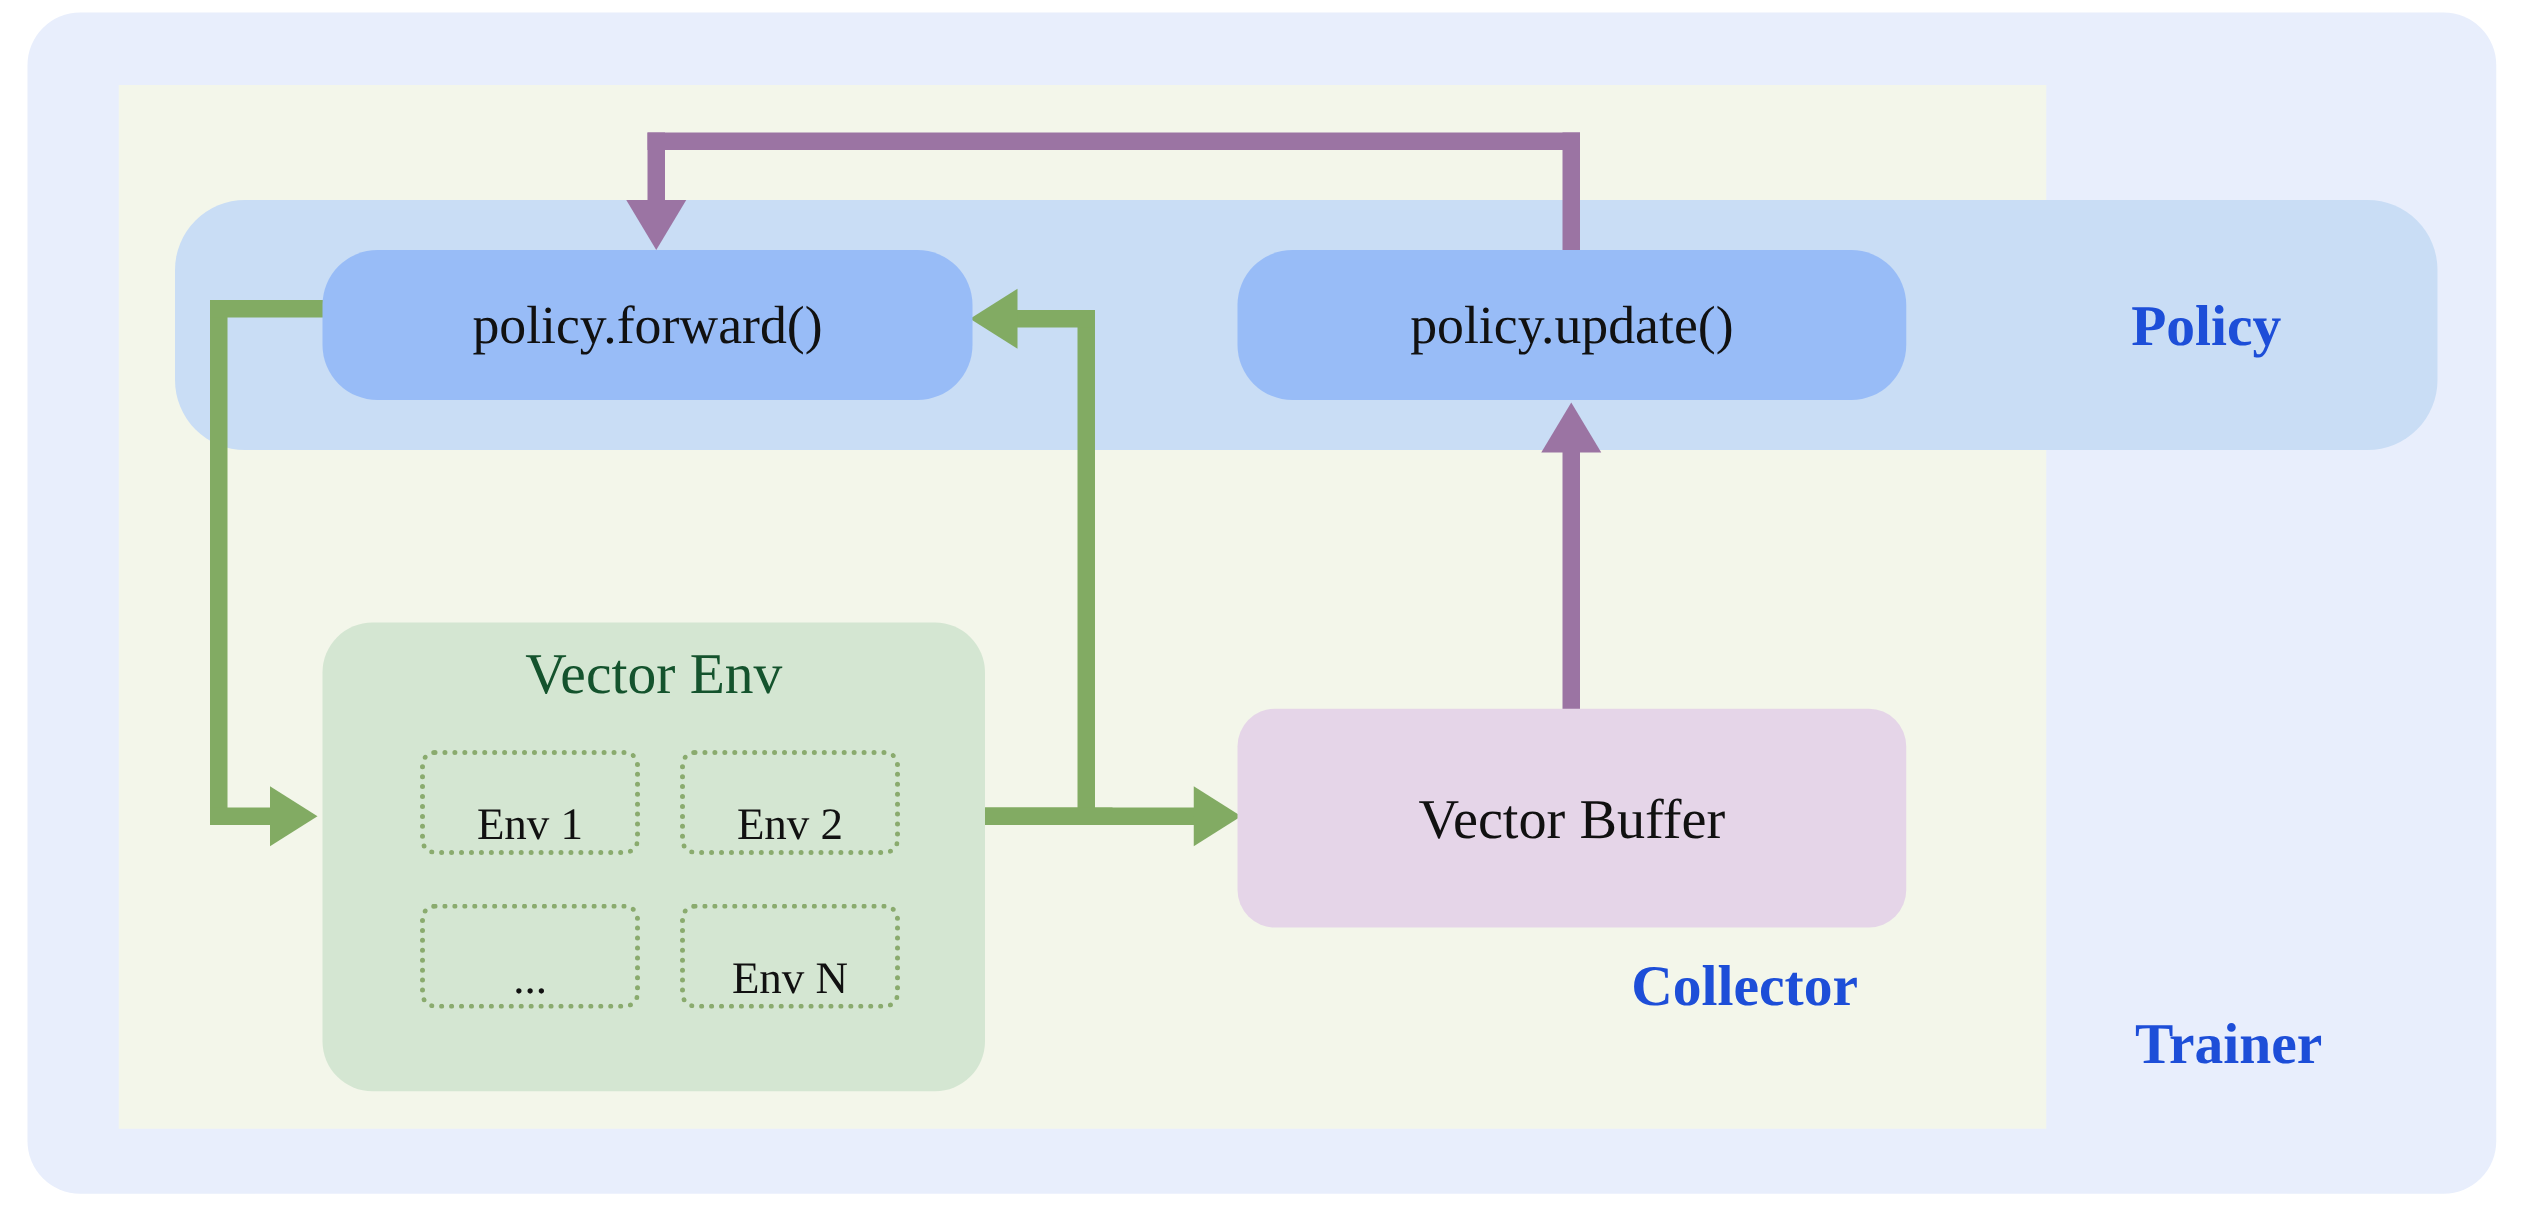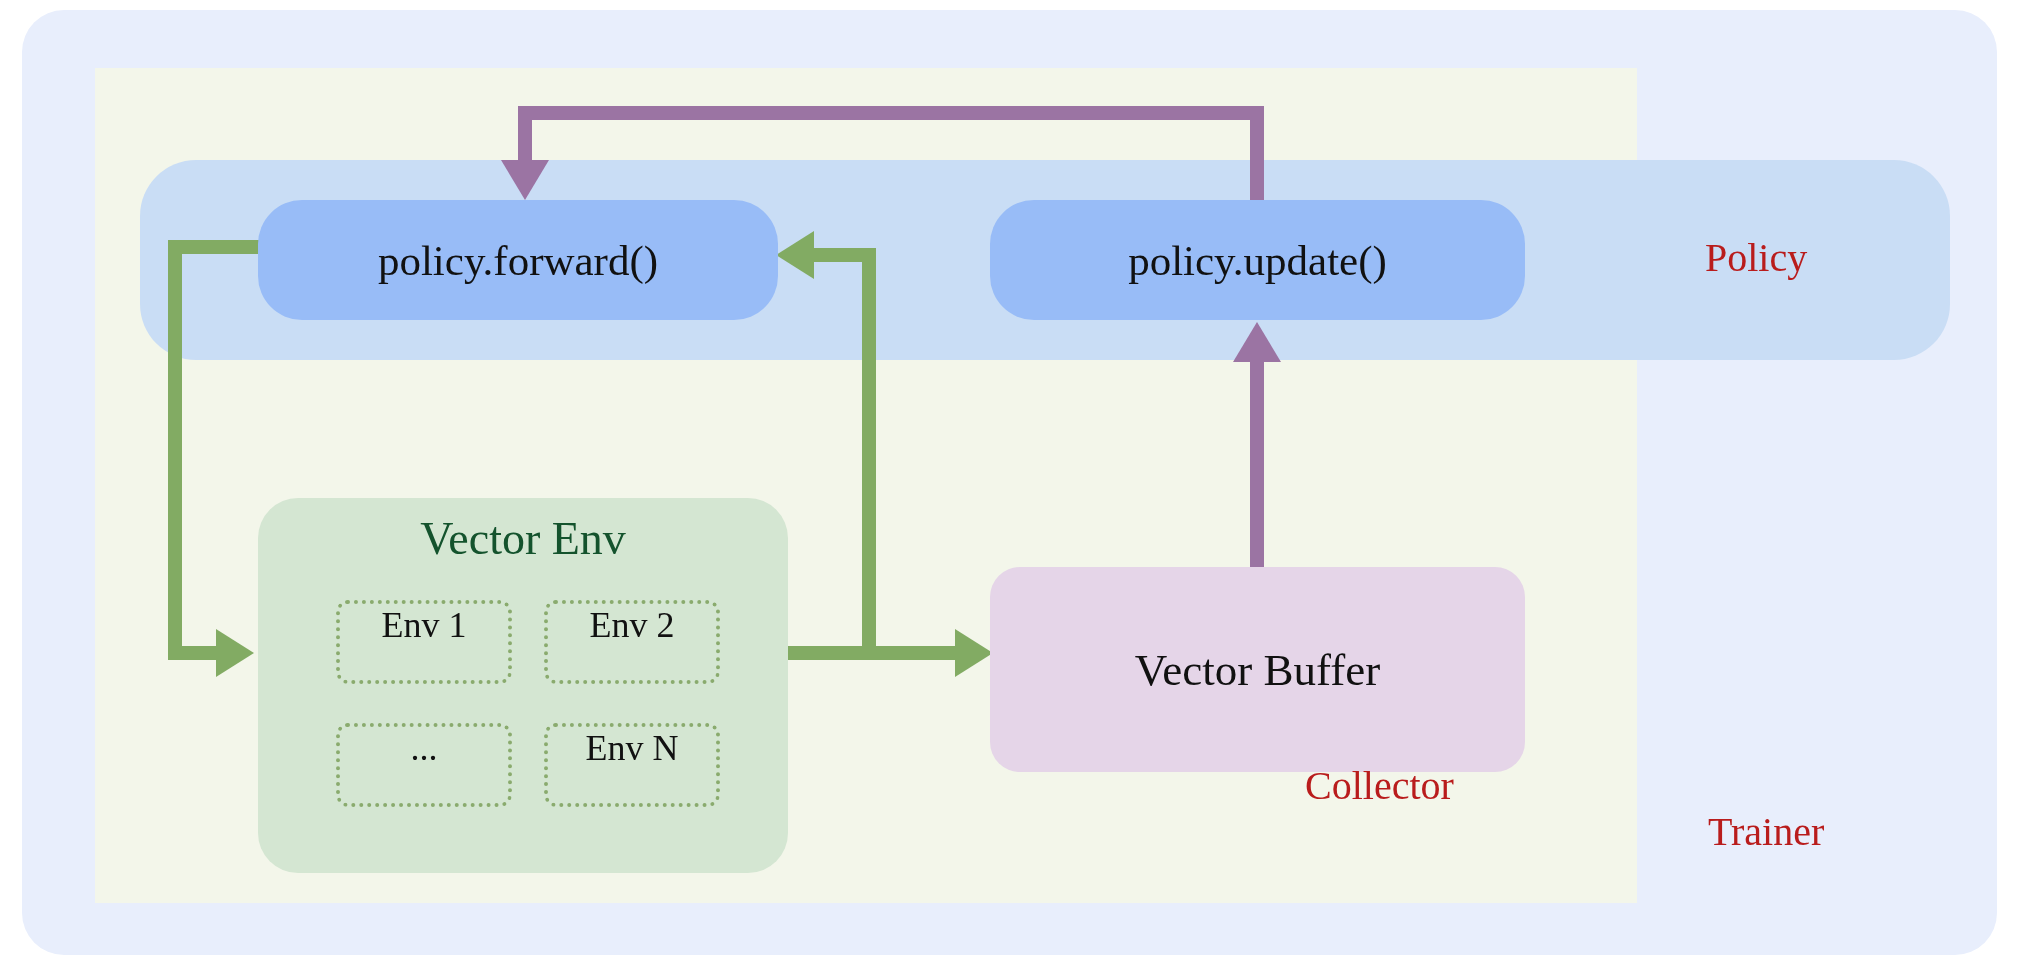--- a/index.html
+++ b/index.html
@@ -27,45 +27,45 @@
   
   .pill{
     position:absolute; background:#98bcf7; border-radius:44px;
     display:flex; align-items:center; justify-content:center;
     color:#111; font-size:43px; line-height:1; white-space:nowrap;
   }
   .pill-forward{ left:258px; top:200px; width:520px; height:120px; }
   .pill-update{  left:990px; top:200px; width:535px; height:120px; }
 
   .buffer-box{
-    position:absolute; left:990px; top:567px; width:535px; height:205px;
+    position:absolute; left:990px; top:567px; width:535px; height:175px;
     background:#e5d5e8; border-radius:30px;
     display:flex; align-items:center; justify-content:center;
     color:#111; font-size:45px; white-space:nowrap;
   }
 
   
   .section-label{
-    position:absolute; font-weight:normal; color:#b91c1c;
-    font-size:40px; line-height:1; white-space:nowrap;
+    position:absolute; font-weight:bold; color:#1d4ed8;
+    font-size:46px; line-height:1; white-space:nowrap;
   }
   .label-policy   { left:1705px; top:238px; }
   .label-collector{ left:1305px; top:766px; }
   .label-trainer  { left:1708px; top:812px; }
 
   .vectorenv-title{
     position:absolute; left:258px; top:512px; width:530px;
     text-align:center; font-size:46px; color:#14532d; white-space:nowrap;
   }
 
   
   .env-chip{
     position:absolute; width:168px; height:76px;
     border:4px dotted #8aab6e; border-radius:12px;
-    display:flex; align-items:flex-start; justify-content:center;
+    display:flex; align-items:flex-end; justify-content:center;
     font-size:36px; color:#111; white-space:nowrap;
   }
   .env-1{ left:336px; top:600px; }
   .env-2{ left:544px; top:600px; }
   .env-3{ left:336px; top:723px; }
   .env-4{ left:544px; top:723px; }
 
   
   .seg{position:absolute; background:#82ab63;}
   .seg-p{position:absolute; background:#9b74a3;}

